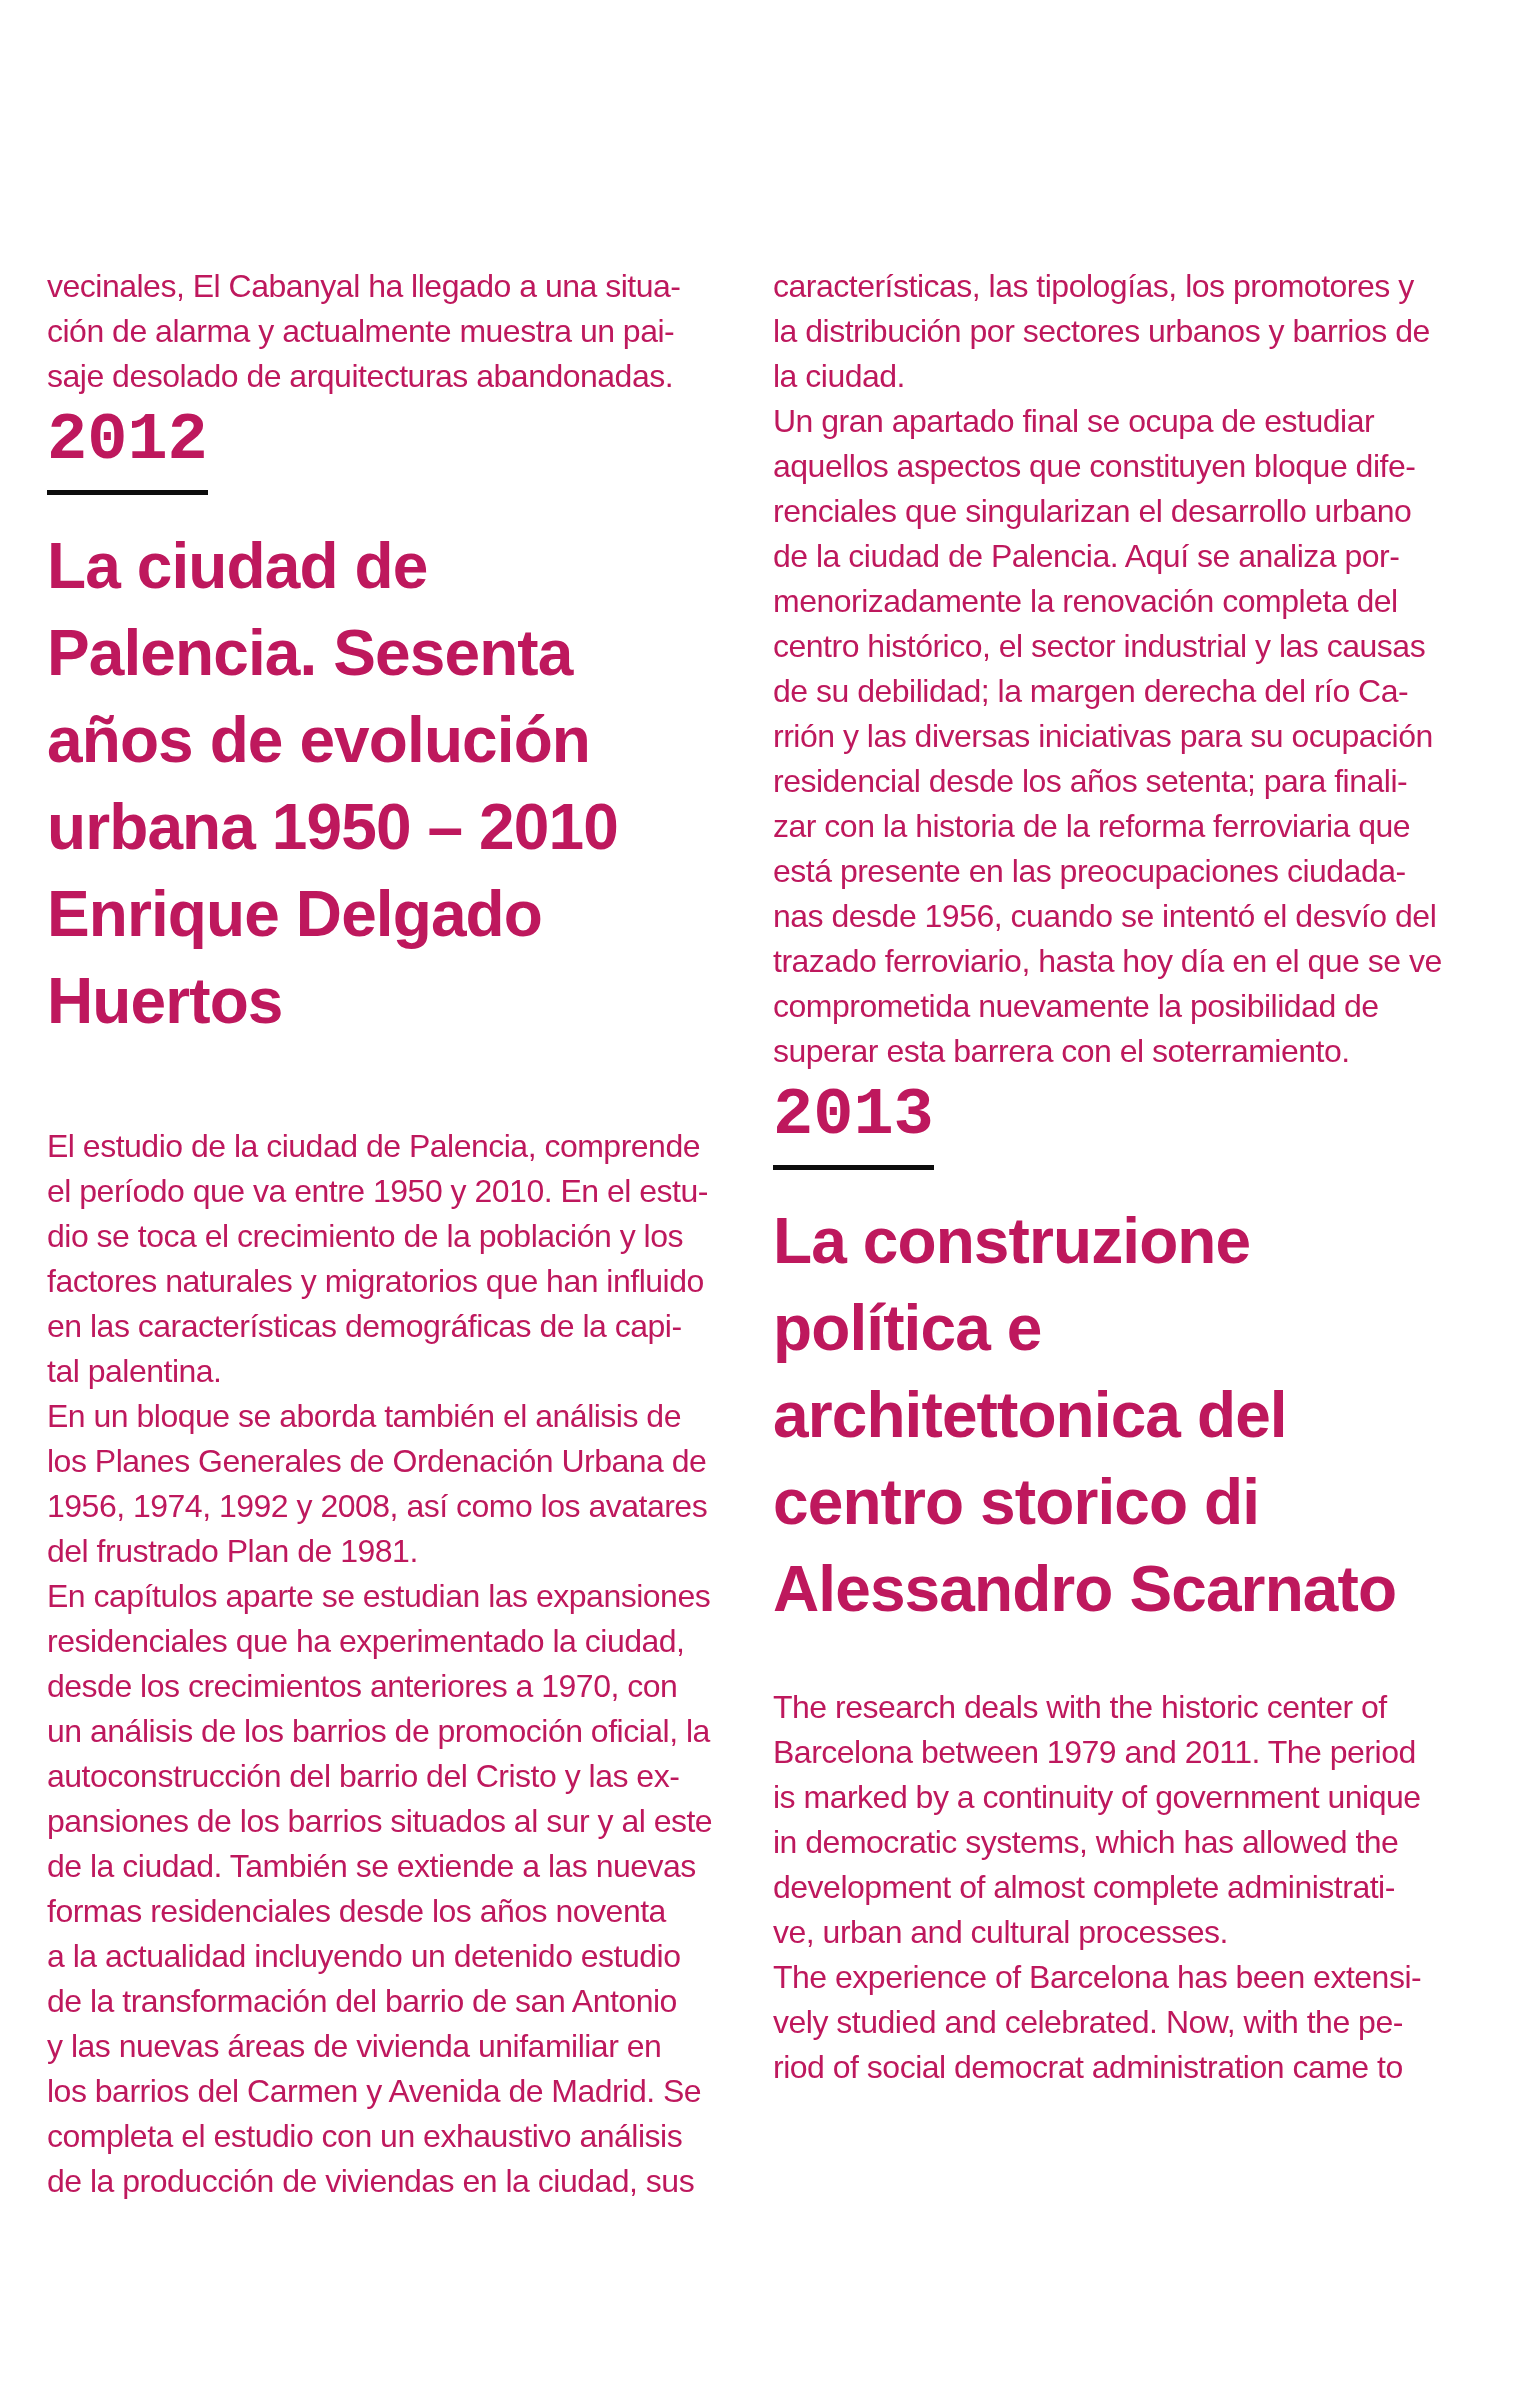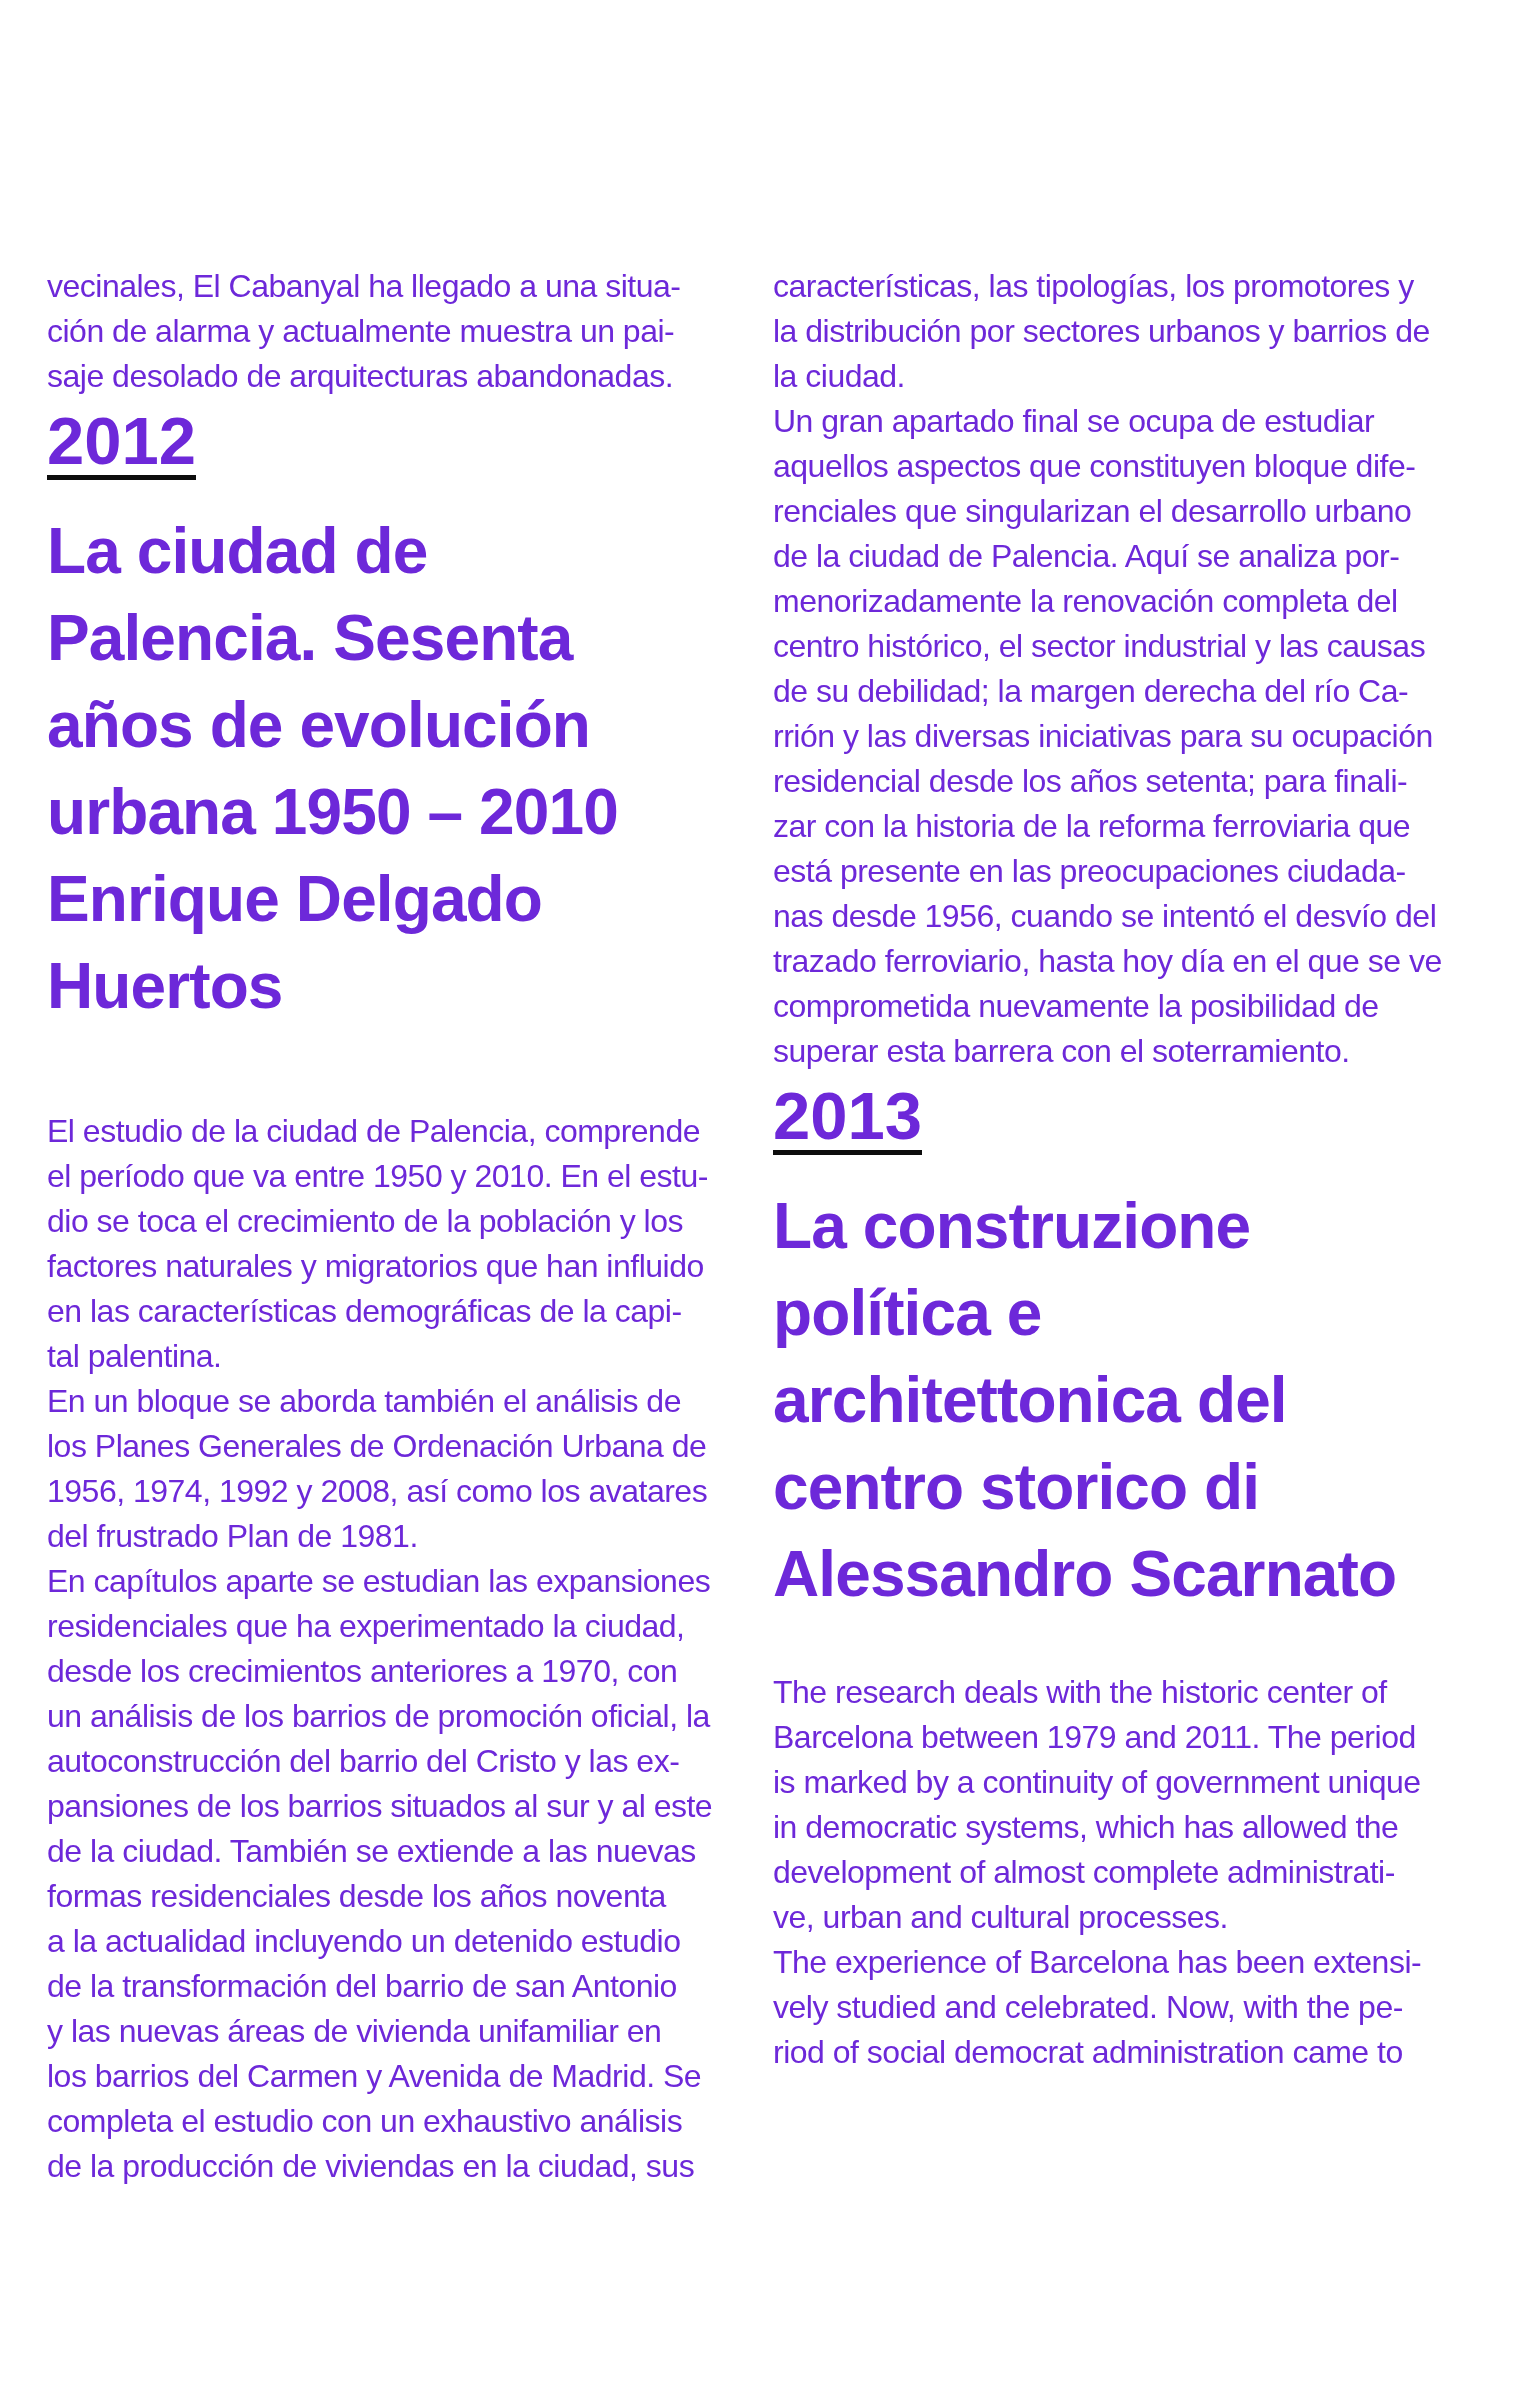--- a/index.html
+++ b/index.html
@@ -5,21 +5,21 @@
   html, body {
     margin: 0;
     padding: 0;
     background: #ffffff;
   }
   .page {
     position: relative;
     width: 1537px;
     height: 2399px;
     background: #ffffff;
-    color: #6d28d9;
+    color: #be185d;
     font-family: "Liberation Sans", "DejaVu Sans", sans-serif;
     overflow: hidden;
   }
   .col {
     position: absolute;
     top: 264px;
     width: 698px;
   }
   .col-left  { left: 47px; }
   .col-right { left: 773px; }
@@ -32,21 +32,22 @@
   }
   .line { white-space: nowrap; }
 
   .year {
     display: inline-block;
     margin-top: 7.5px;
     font-size: 67px;
     line-height: 1;
     font-weight: 700;
     border-bottom: 5.6px solid #0d0d0d;
-    padding-bottom: 1px;
+    padding-bottom: 16px;
+    font-family: Liberation Mono, monospace;
   }
 
   .title {
     margin-top: 28px;
     font-size: 64px;
     line-height: 87px;
     font-weight: 700;
     letter-spacing: -0.9px;
   }
   .author {

